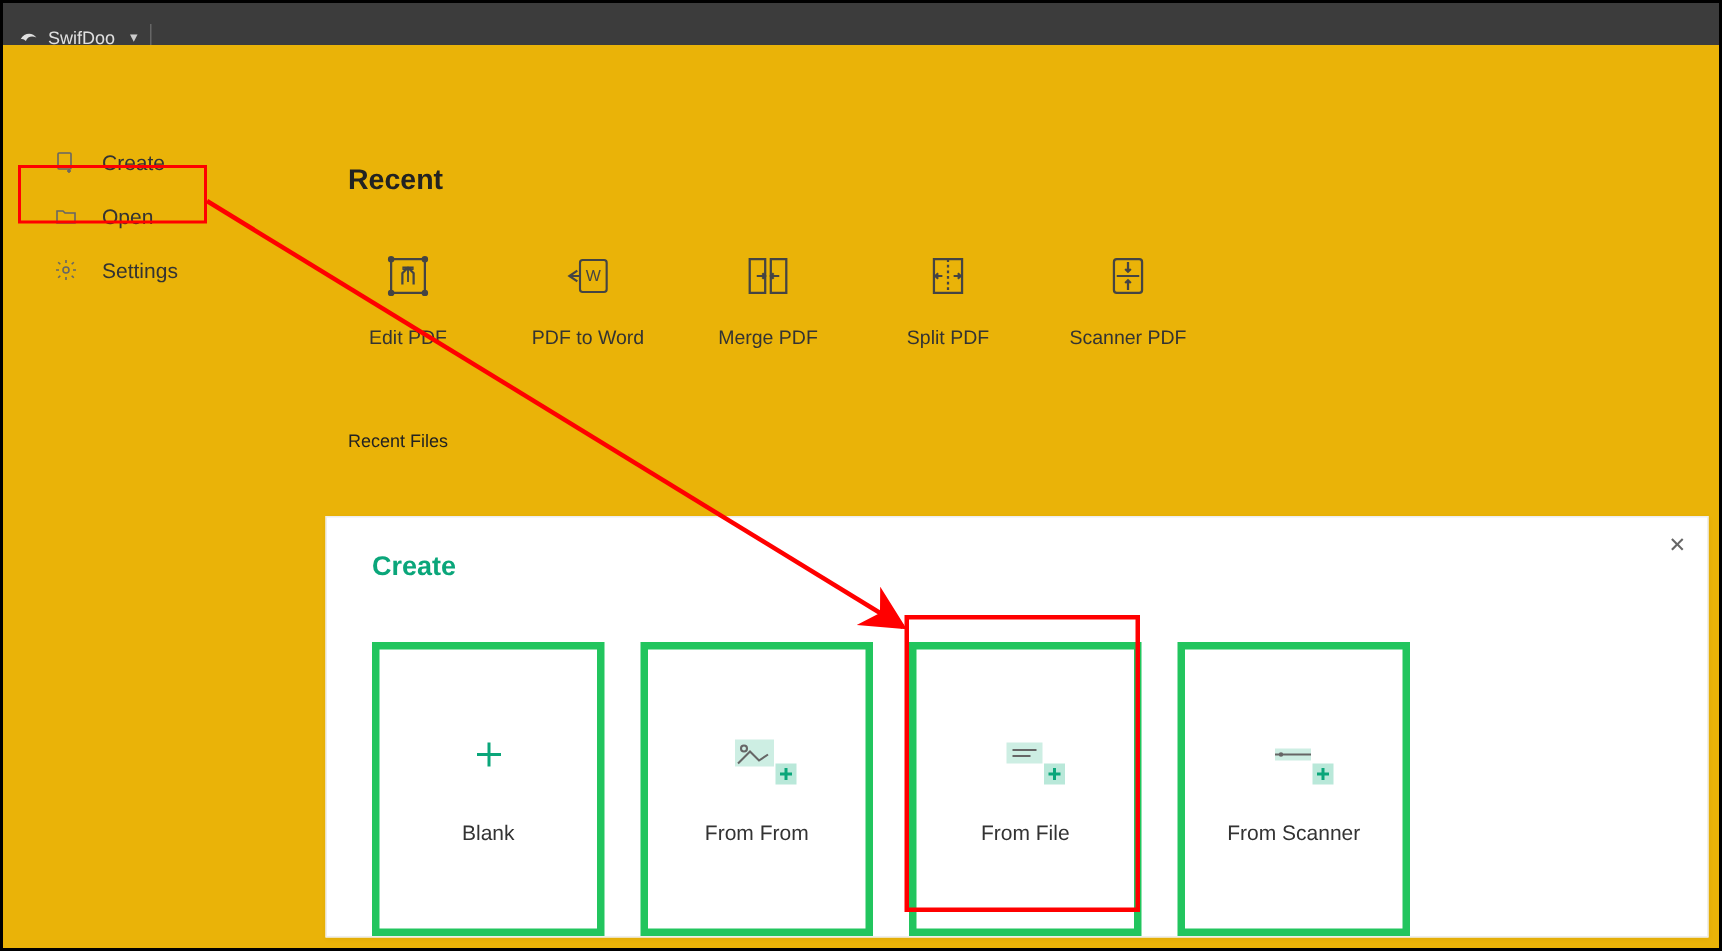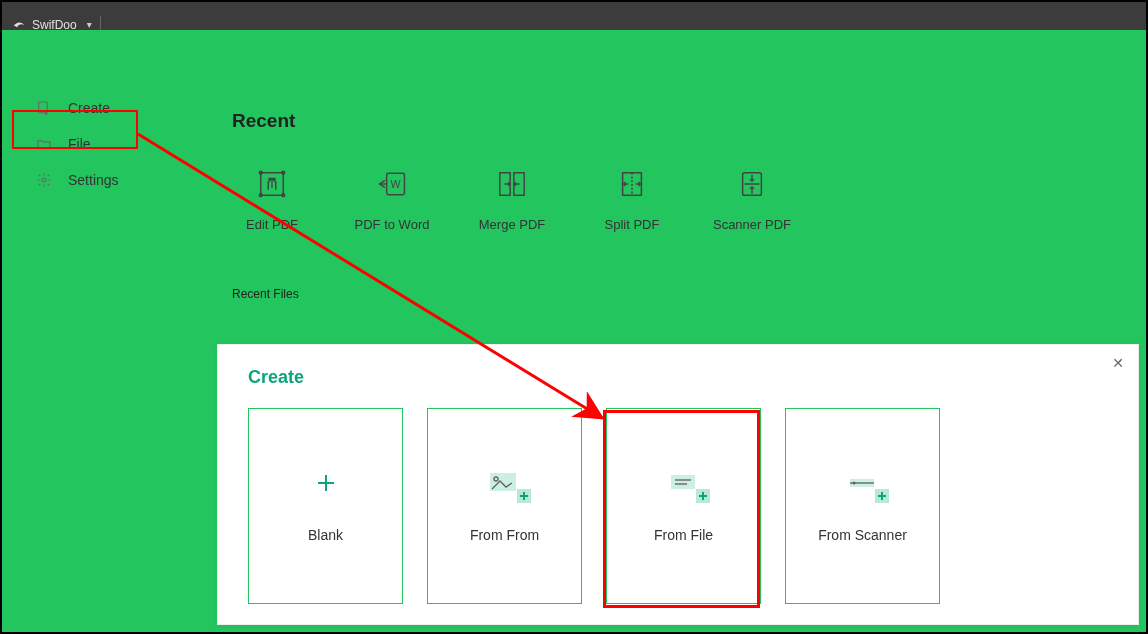--- a/index.html
+++ b/index.html
@@ -5,21 +5,21 @@
   * { box-sizing: border-box; margin: 0; padding: 0; }
   html, body { width: 1148px; height: 634px; font-family: "Segoe UI", Arial, sans-serif; overflow: hidden; }
   body { border: 2px solid #000; background: #fff; position: relative; }
 
   .titlebar { height: 45px; background: #3c3c3c; display: flex; align-items: center; padding: 0 10px; color: #e0e0e0; font-size: 12px; }
   .titlebar .logo { margin-right: 6px; display:flex; align-items:center; }
   .titlebar .appname { margin-right: 6px; }
   .titlebar .chev { font-size: 10px; color:#ccc; margin-left:4px; }
   .titlebar .divider { width:1px; height:18px; background:#666; margin-left:8px; }
 
-  .content { position: absolute; top:28px; left:0; right:0; bottom:0; background:#22c55e; }
+  .content { position: absolute; top:28px; left:0; right:0; bottom:0; background:#eab308; }
 
   .sidebar { position:absolute; left:0; top:0; width:200px; padding-top:60px; }
   .sidebar-item { display:flex; align-items:center; height:36px; padding-left:34px; font-size:14px; color:#333; cursor:pointer; }
   .sidebar-item .icon { width:16px; height:16px; margin-right:16px; display:flex; align-items:center; justify-content:center; color:#666; }
   .sidebar-item svg { stroke:#666; }
 
   .hl-create { position:absolute; border:2px solid #ff0000; left:10px; top:80px; width:126px; height:39px; pointer-events:none; }
 
   .main { position:absolute; left:200px; right:0; top:0; bottom:0; padding-left:30px; }
   .welcome-title { font-size:19px; font-weight:600; color:#222; margin-top:80px; margin-bottom:35px; }
@@ -28,21 +28,21 @@
   .action { display:flex; flex-direction:column; align-items:center; width:80px; cursor:pointer; }
   .action .aicon { width:34px; height:34px; display:flex; align-items:center; justify-content:center; margin-bottom:16px; }
   .action .alabel { font-size:13px; color:#333; white-space:nowrap; }
 
   .recent-title { font-size:12px; color:#222; margin-top:55px; }
 
   .create-panel { position:absolute; left:215px; right:7px; top:314px; bottom:7px; background:#fff; border:1px solid #eee; box-shadow: 0 1px 4px rgba(0,0,0,0.05); padding:22px 30px; }
   .create-panel .close { position:absolute; right:14px; top:10px; font-size:14px; color:#666; cursor:pointer; font-weight:300; }
   .create-title { color:#0aa67a; font-size:18px; font-weight:700; margin-bottom:20px; }
   .card-row { display:flex; gap:24px; }
-  .card { width:155px; height:196px; border:1px solid #22c55e; display:flex; flex-direction:column; align-items:center; justify-content:center; cursor:pointer; }
+  .card { width:155px; height:196px; border:5px solid #22c55e; display:flex; flex-direction:column; align-items:center; justify-content:center; cursor:pointer;margin-top:20px; }
   .card .cicon { width:40px; height:28px; margin-bottom:30px; display:flex; align-items:center; justify-content:center; position:relative; }
   .card .clabel { font-size:14px; color:#333; }
 
   .hl-file { position:absolute; border:3px solid #ff0000; pointer-events:none; }
 
   .arrow-layer { position:absolute; inset:0; pointer-events:none; }
 
   .plusbadge { position:absolute; right:-6px; bottom:-6px; width:14px; height:14px; background:#b9e8d9; display:flex; align-items:center; justify-content:center; }
   .plusbadge::before,.plusbadge::after{content:"";position:absolute;background:#0aa67a;}
   .plusbadge::before{width:8px;height:2px;}
@@ -74,21 +74,21 @@
           </svg>
       </span>
       <span>Create</span>
     </div>
     <div class="sidebar-item">
       <span class="icon">
         <svg width="16" height="16" viewBox="0 0 24 24" fill="none" stroke-width="1.6">
             <path d="M3 7 L3 19 L21 19 L21 9 L11 9 L9 7 Z"></path>
           </svg>
       </span>
-      <span>File</span>
+      <span>Open</span>
     </div>
     <div class="sidebar-item">
       <span class="icon">
         <svg width="16" height="16" viewBox="0 0 24 24" fill="none" stroke-width="1.6">
             <circle cx="12" cy="12" r="3"></circle>
             <path d="M12 2v3M12 19v3M4.2 4.2l2.1 2.1M17.7 17.7l2.1 2.1M2 12h3M19 12h3M4.2 19.8l2.1-2.1M17.7 6.3l2.1-2.1"></path>
           </svg>
       </span>
       <span>Settings</span>
     </div>

